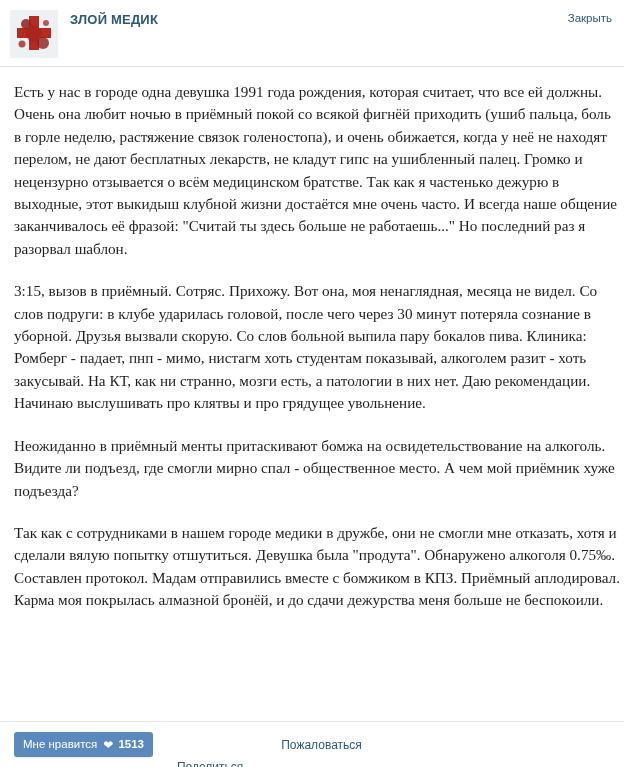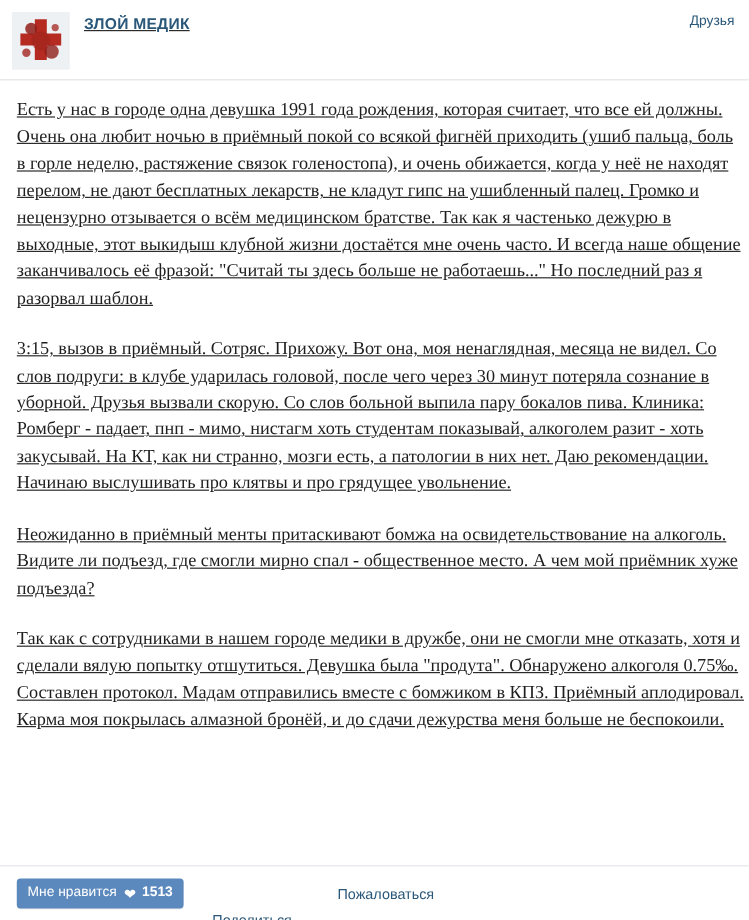--- a/index.html
+++ b/index.html
@@ -15,21 +15,20 @@
     color: #2c2c2c;
     position: relative;
     overflow: hidden;
   }
 
   .post {
     width: 624px;
     height: 767px;
     background: #fff;
     position: relative;
-    text-decoration: underline;
   }
 
   
   .header {
     position: relative;
     padding: 10px 10px 6px 10px;
     height: 62px;
   }
   .avatar {
     position: absolute;
@@ -145,21 +144,21 @@
         <circle cx="12" cy="34" r="3.5" fill="#a32620" opacity="0.8"></circle>
         <circle cx="36" cy="13" r="3" fill="#a32620" opacity="0.75"></circle>
         <circle cx="24" cy="24" r="8" fill="#9e241d" opacity="0.6"></circle>
       </svg>
     </div>
 
     <div class="author-block">
       <div class="author-name">ЗЛОЙ МЕДИК</div>
     </div>
 
-    <div class="close-link">Друзья</div>
+    <div class="close-link">Закрыть</div>
   </div>
 
   <div class="divider"></div>
 
   <div class="content">
     <p>Есть у нас в городе одна девушка 1991 года рождения, которая считает, что все ей должны. Очень она любит ночью в приёмный покой со всякой фигнёй приходить (ушиб пальца, боль в горле неделю, растяжение связок голеностопа), и очень обижается, когда у неё не находят перелом, не дают бесплатных лекарств, не кладут гипс на ушибленный палец. Громко и нецензурно отзывается о всём медицинском братстве. Так как я частенько дежурю в выходные, этот выкидыш клубной жизни достаётся мне очень часто. И всегда наше общение заканчивалось её фразой: "Считай ты здесь больше не работаешь..." Но последний раз я разорвал шаблон.</p>
     <p>3:15, вызов в приёмный. Сотряс. Прихожу. Вот она, моя ненаглядная, месяца не видел. Со слов подруги: в клубе ударилась головой, после чего через 30 минут потеряла сознание в уборной. Друзья вызвали скорую. Со слов больной выпила пару бокалов пива. Клиника: Ромберг - падает, пнп - мимо, нистагм хоть студентам показывай, алкоголем разит - хоть закусывай. На КТ, как ни странно, мозги есть, а патологии в них нет. Даю рекомендации. Начинаю выслушивать про клятвы и про грядущее увольнение.</p>
     <p>Неожиданно в приёмный менты притаскивают бомжа на освидетельствование на алкоголь. Видите ли подъезд, где смогли мирно спал - общественное место. А чем мой приёмник хуже подъезда?</p>
     <p>Так как с сотрудниками в нашем городе медики в дружбе, они не смогли мне отказать, хотя и сделали вялую попытку отшутиться. Девушка была "продута". Обнаружено алкоголя 0.75‰. Составлен протокол. Мадам отправились вместе с бомжиком в КПЗ. Приёмный аплодировал. Карма моя покрылась алмазной бронёй, и до сдачи дежурства меня больше не беспокоили.</p>
   </div>

